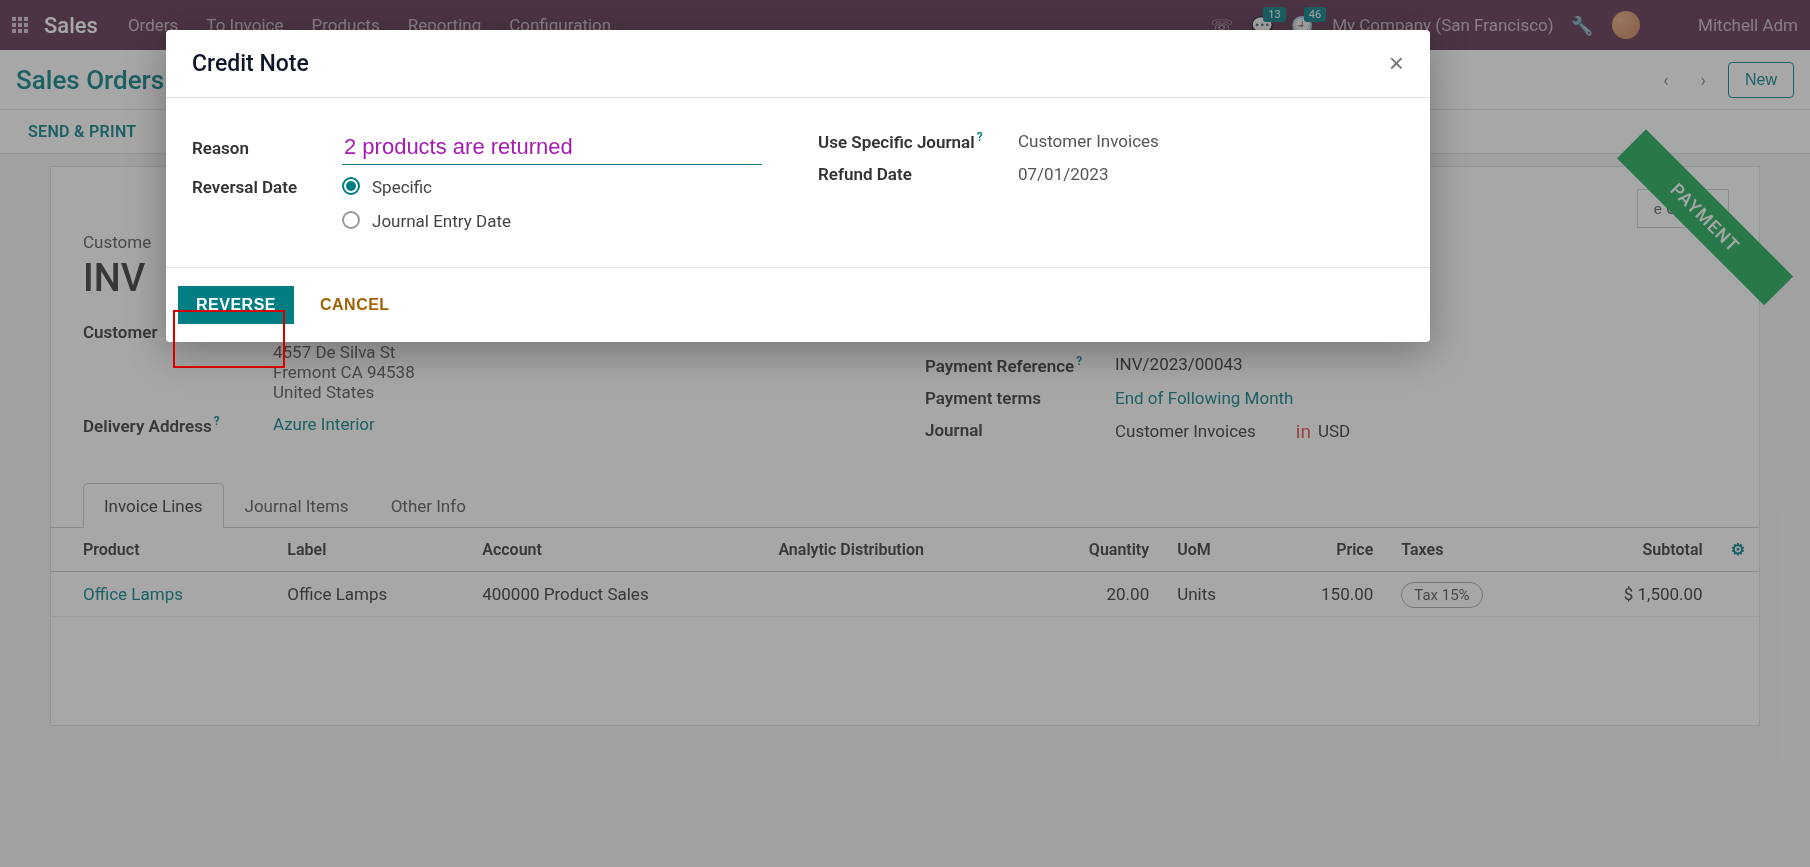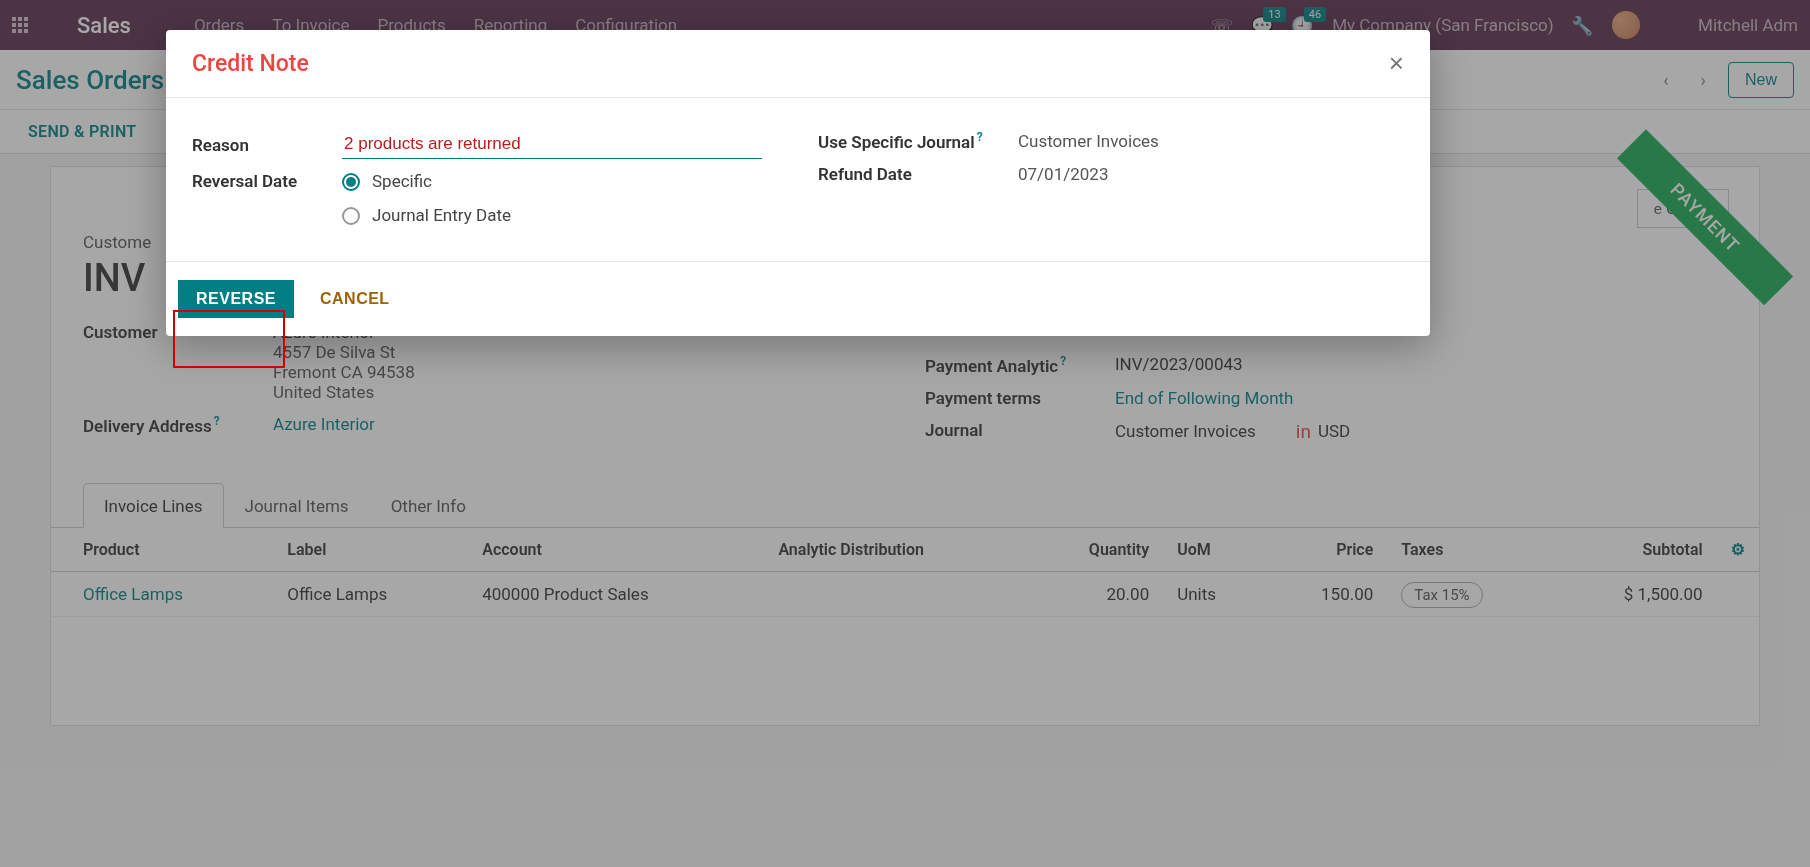--- a/index.html
+++ b/index.html
@@ -13,21 +13,20 @@
   }
   
   
   .navbar {
     background: #5a2e4e;
     height: 50px;
     display: flex;
     align-items: center;
     padding: 0 12px;
     color: #d4c4cf;
-    gap: 33px;
   }
   .nav-apps-icon {
     display: grid;
     grid-template-columns: repeat(3, 4px);
     grid-template-rows: repeat(3, 4px);
     gap: 2px;
     margin-right: 16px;
     cursor: pointer;
   }
   .nav-apps-icon span { background: #d4c4cf; width: 4px; height: 4px; }
@@ -226,42 +225,42 @@
     z-index: 101;
     border-radius: 4px;
     box-shadow: 0 10px 40px rgba(0,0,0,0.3);
   }
   .modal-header {
     display: flex;
     align-items: center;
     padding: 18px 26px;
     border-bottom: 1px solid #e4e4e4;
   }
-  .modal-title { font-size: 23px; font-weight: 500; color: #ef4444; }
+  .modal-title { font-size: 23px; font-weight: 500; color: #0f172a; }
   .modal-close { margin-left: auto; font-size: 26px; color: #777; cursor: pointer; background: none; border: none; }
   .modal-body {
     padding: 26px 26px 30px 26px;
     display: grid;
     grid-template-columns: 1fr 1fr;
     gap: 10px 40px;
   }
   .m-row { display: flex; align-items: center; padding: 6px 0; }
   .m-label { width: 150px; font-weight: 600; font-size: 17px; color: #333; flex-shrink: 0; }
   .m-input {
     border: none;
     border-bottom: 1.5px solid #017e84;
-    font-size: 17px;
+    font-size: 22px;
     padding: 4px 2px;
     width: 420px;
-    color: #b91c1c;
+    color: #a21caf;
     outline: none;
   }
   .m-value { font-size: 17px; color: #555; }
   .radio-group { display: flex; flex-direction: column; gap: 14px; }
-  .radio-opt { display: flex; align-items: flex-end; gap: 12px; font-size: 17px; color: #444; }
+  .radio-opt { display: flex; align-items: flex-start; gap: 12px; font-size: 17px; color: #444; }
   .radio {
     width: 18px; height: 18px; border: 2px solid #999; border-radius: 50%;
     display: inline-flex; align-items: center; justify-content: center; cursor: pointer;
   }
   .radio.checked { border-color: #017e84; }
   .radio.checked::after { content: ""; width: 10px; height: 10px; background: #017e84; border-radius: 50%; }
   
   .modal-footer {
     border-top: 1px solid #e4e4e4;
     padding: 18px 12px;
@@ -368,21 +367,21 @@
         <div class="form-value link">Azure Interior</div>
       </div>
     </div>
 
     <div>
       <div class="form-row" style="visibility:hidden">
         <div class="form-label">Invoice Date</div>
         <div class="form-value">07/01/2023</div>
       </div>
       <div class="form-row">
-        <div class="form-label"><span>Payment Analytic</span><span class="help-q">?</span></div>
+        <div class="form-label"><span>Payment Reference</span><span class="help-q">?</span></div>
         <div class="form-value">INV/2023/00043</div>
       </div>
       <div class="form-row">
         <div class="form-label">Payment terms</div>
         <div class="form-value link">End of Following Month</div>
       </div>
       <div class="form-row">
         <div class="form-label">Journal</div>
         <div class="form-value" style="display:flex;align-items:center;">
           <span>Customer Invoices</span>

